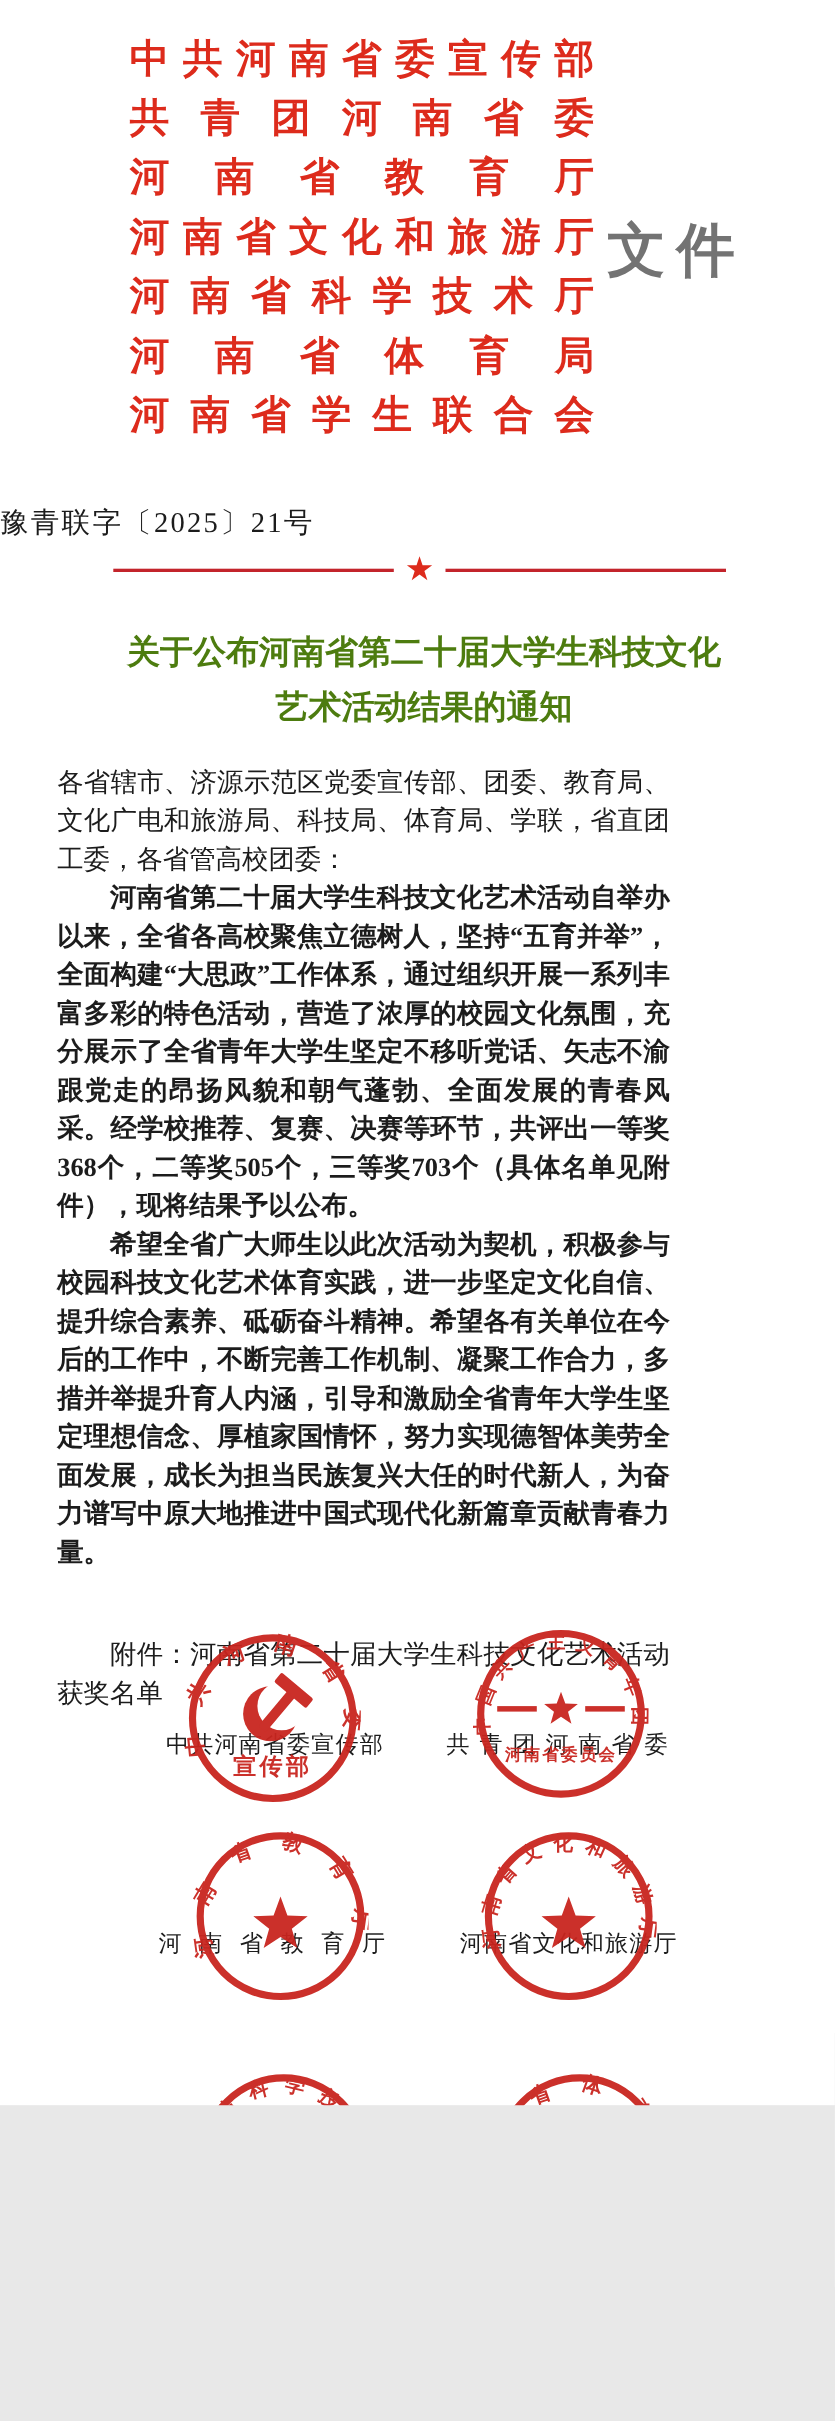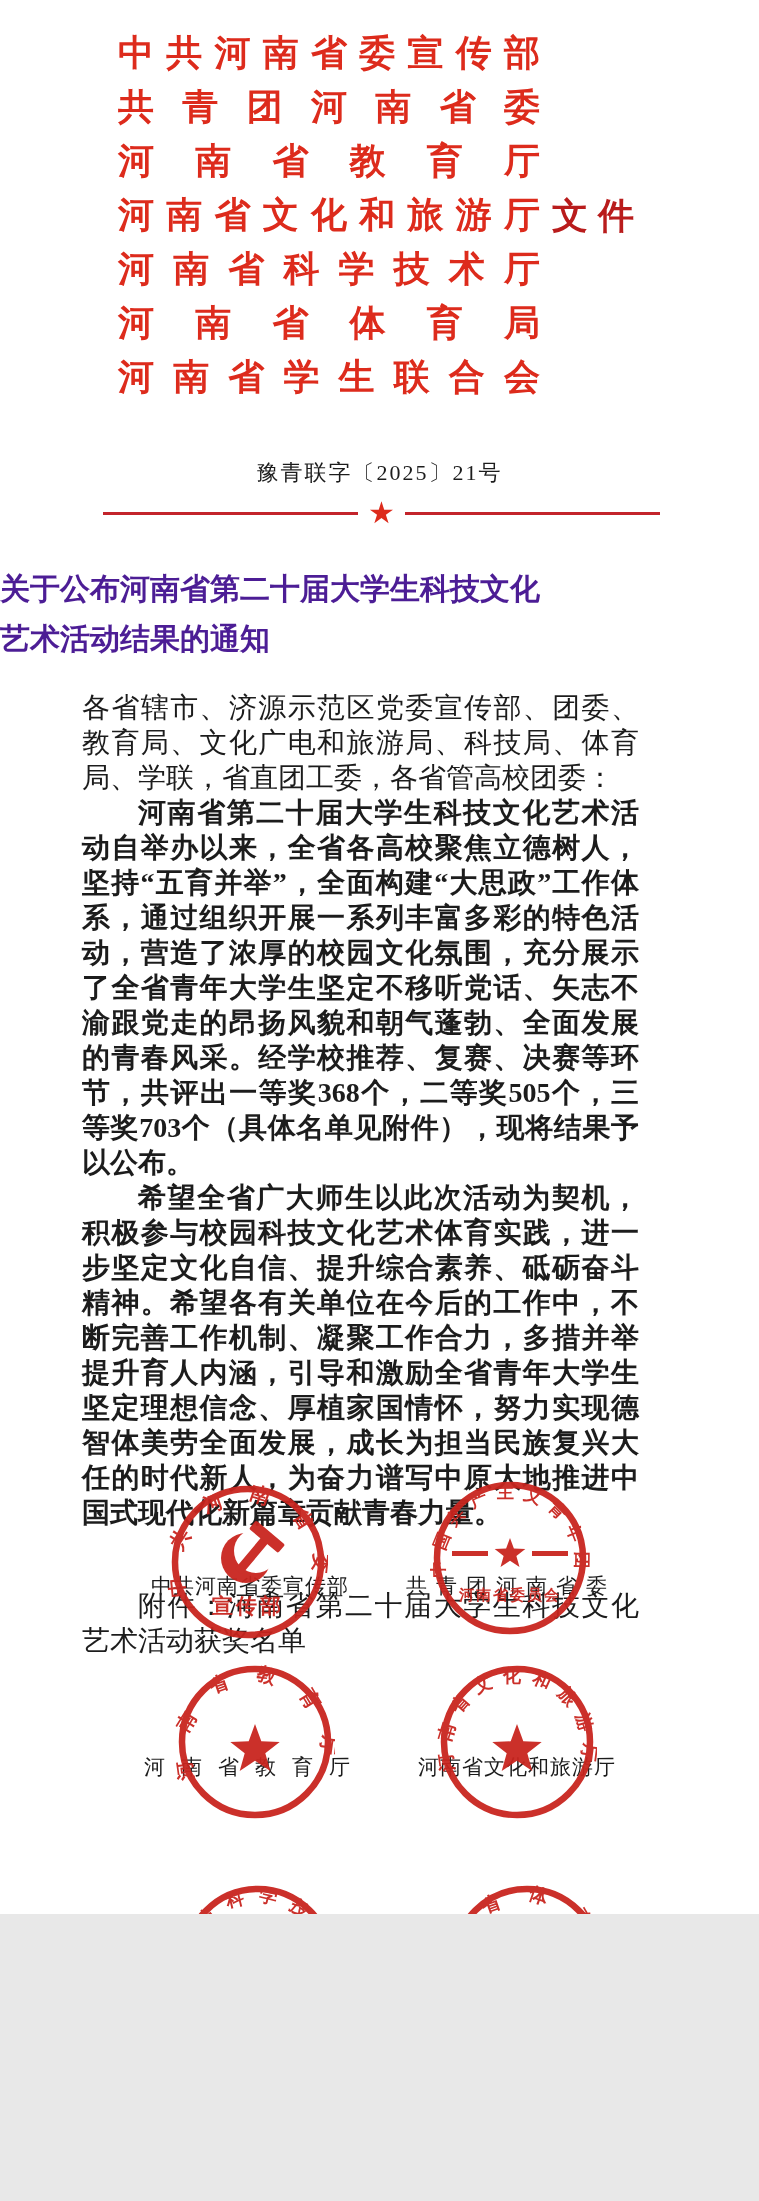--- a/index.html
+++ b/index.html
@@ -21,57 +21,58 @@
   }
   .dept-line{
     height:54px;line-height:54px;
     font-size:36px;font-weight:bold;
     color:#dd2b1c;
     text-align:justify;text-align-last:justify;
     white-space:nowrap;
   }
   .doc-type{
     position:absolute;
-    left:434px;top:190px;
+    left:434px;top:202px;
     width:130px;height:52px;line-height:52px;
-    font-size:36px;font-weight:bold;
-    color:#b91c1c;
+    font-size:53px;font-weight:bold;
+    color:#737373;
     letter-spacing:10px;
     white-space:nowrap;
   }
   
   .doc-number{
     margin-top:54px;
-    text-align:center;
-    font-size:22px;letter-spacing:2px;
+    text-align:left;
+    font-size:26px;letter-spacing:2px;
     color:#1c1c1c;
   }
   .rule{
     margin:10px 0 0 103px;
     width:557px;height:30px;
     display:flex;align-items:center;
   }
   .rule-line{flex:1;height:3px;background:#c3242b;}
   .rule-star{
     color:#dd2b1c;font-size:30px;line-height:30px;
     margin:0 10px;
     font-family:"DejaVu Sans",sans-serif;
   }
   
   .title{
-    margin:36px 0 0 0;
+    margin:36px 0 0 12px;
     font-size:30px;font-weight:bold;
     line-height:50px;
-    color:#4c1d95;
+    text-align:center;
+    color:#4d7c0f;
   }
   
   .body-text{
-    margin:26px 0 0 82px;
+    margin:26px 0 0 52px;
     width:557px;
-    font-size:28px;line-height:35px;
+    font-size:24px;line-height:35px;
     text-align:justify;
   }
   .body-text p{margin:0;}
   .para{text-indent:2em;font-weight:bold;}
   .attachment{text-indent:2em;margin-top:58px !important;}
   
   .signer{
     position:absolute;
     width:260px;
     text-align:center;

